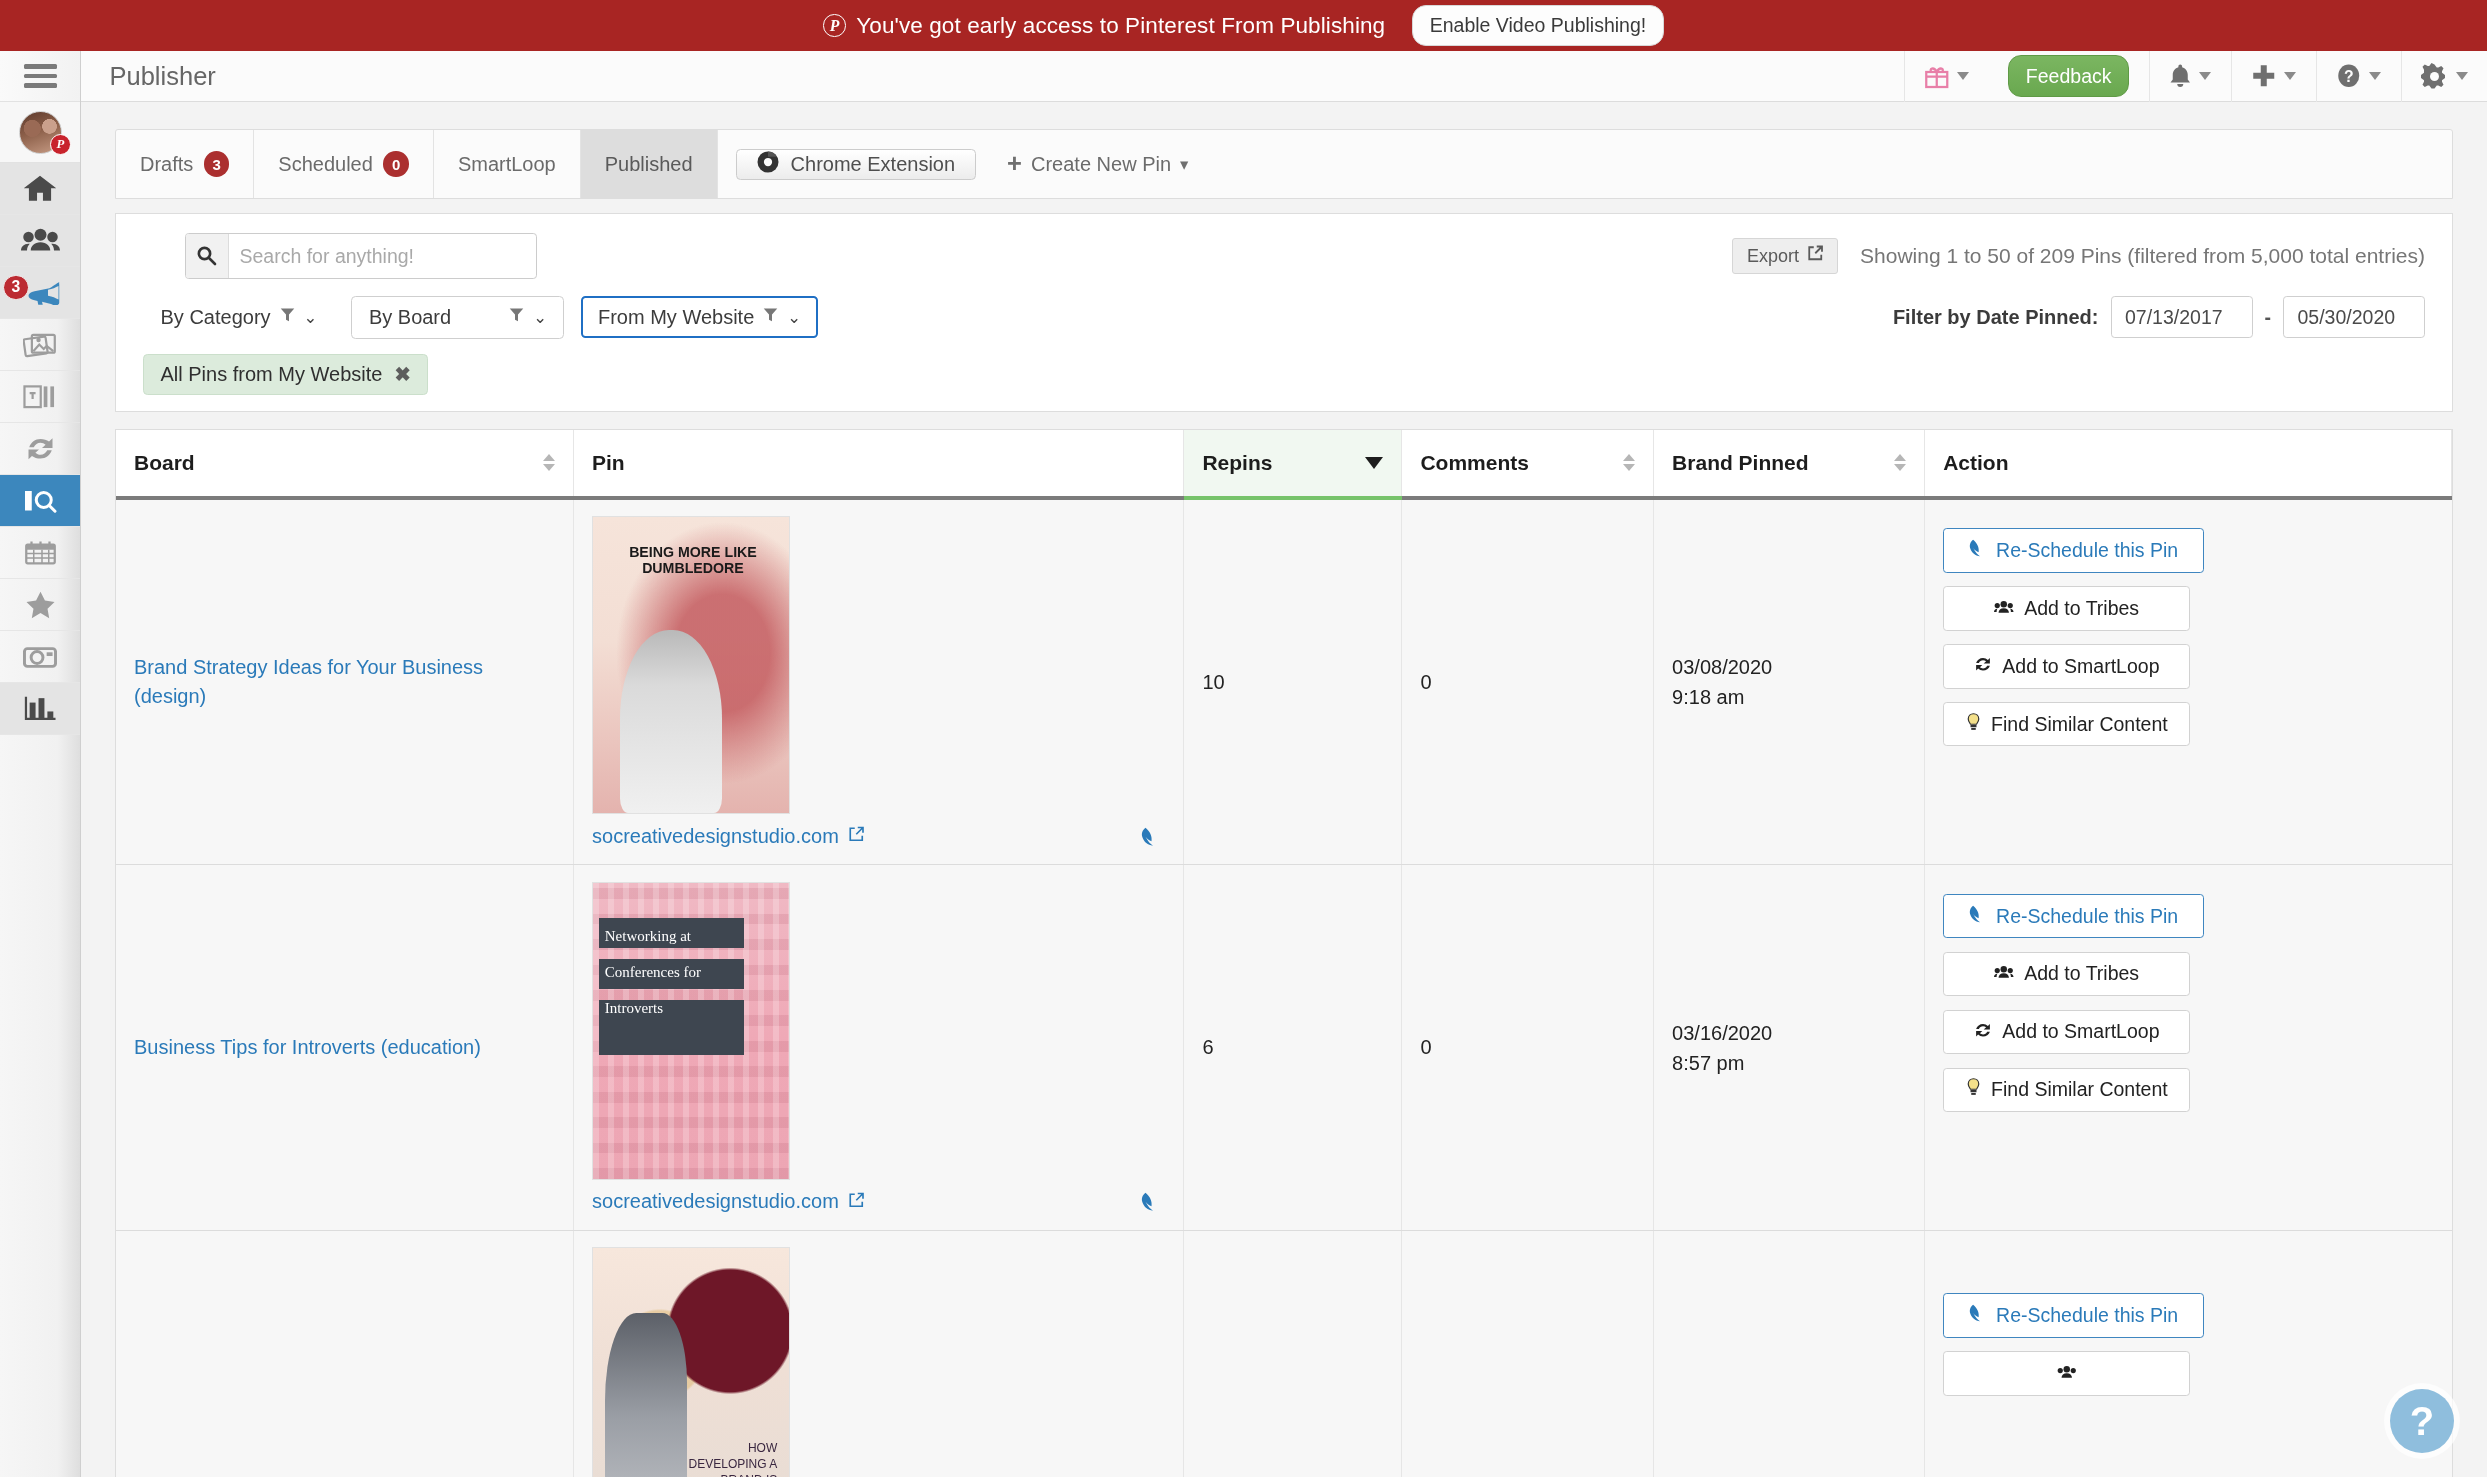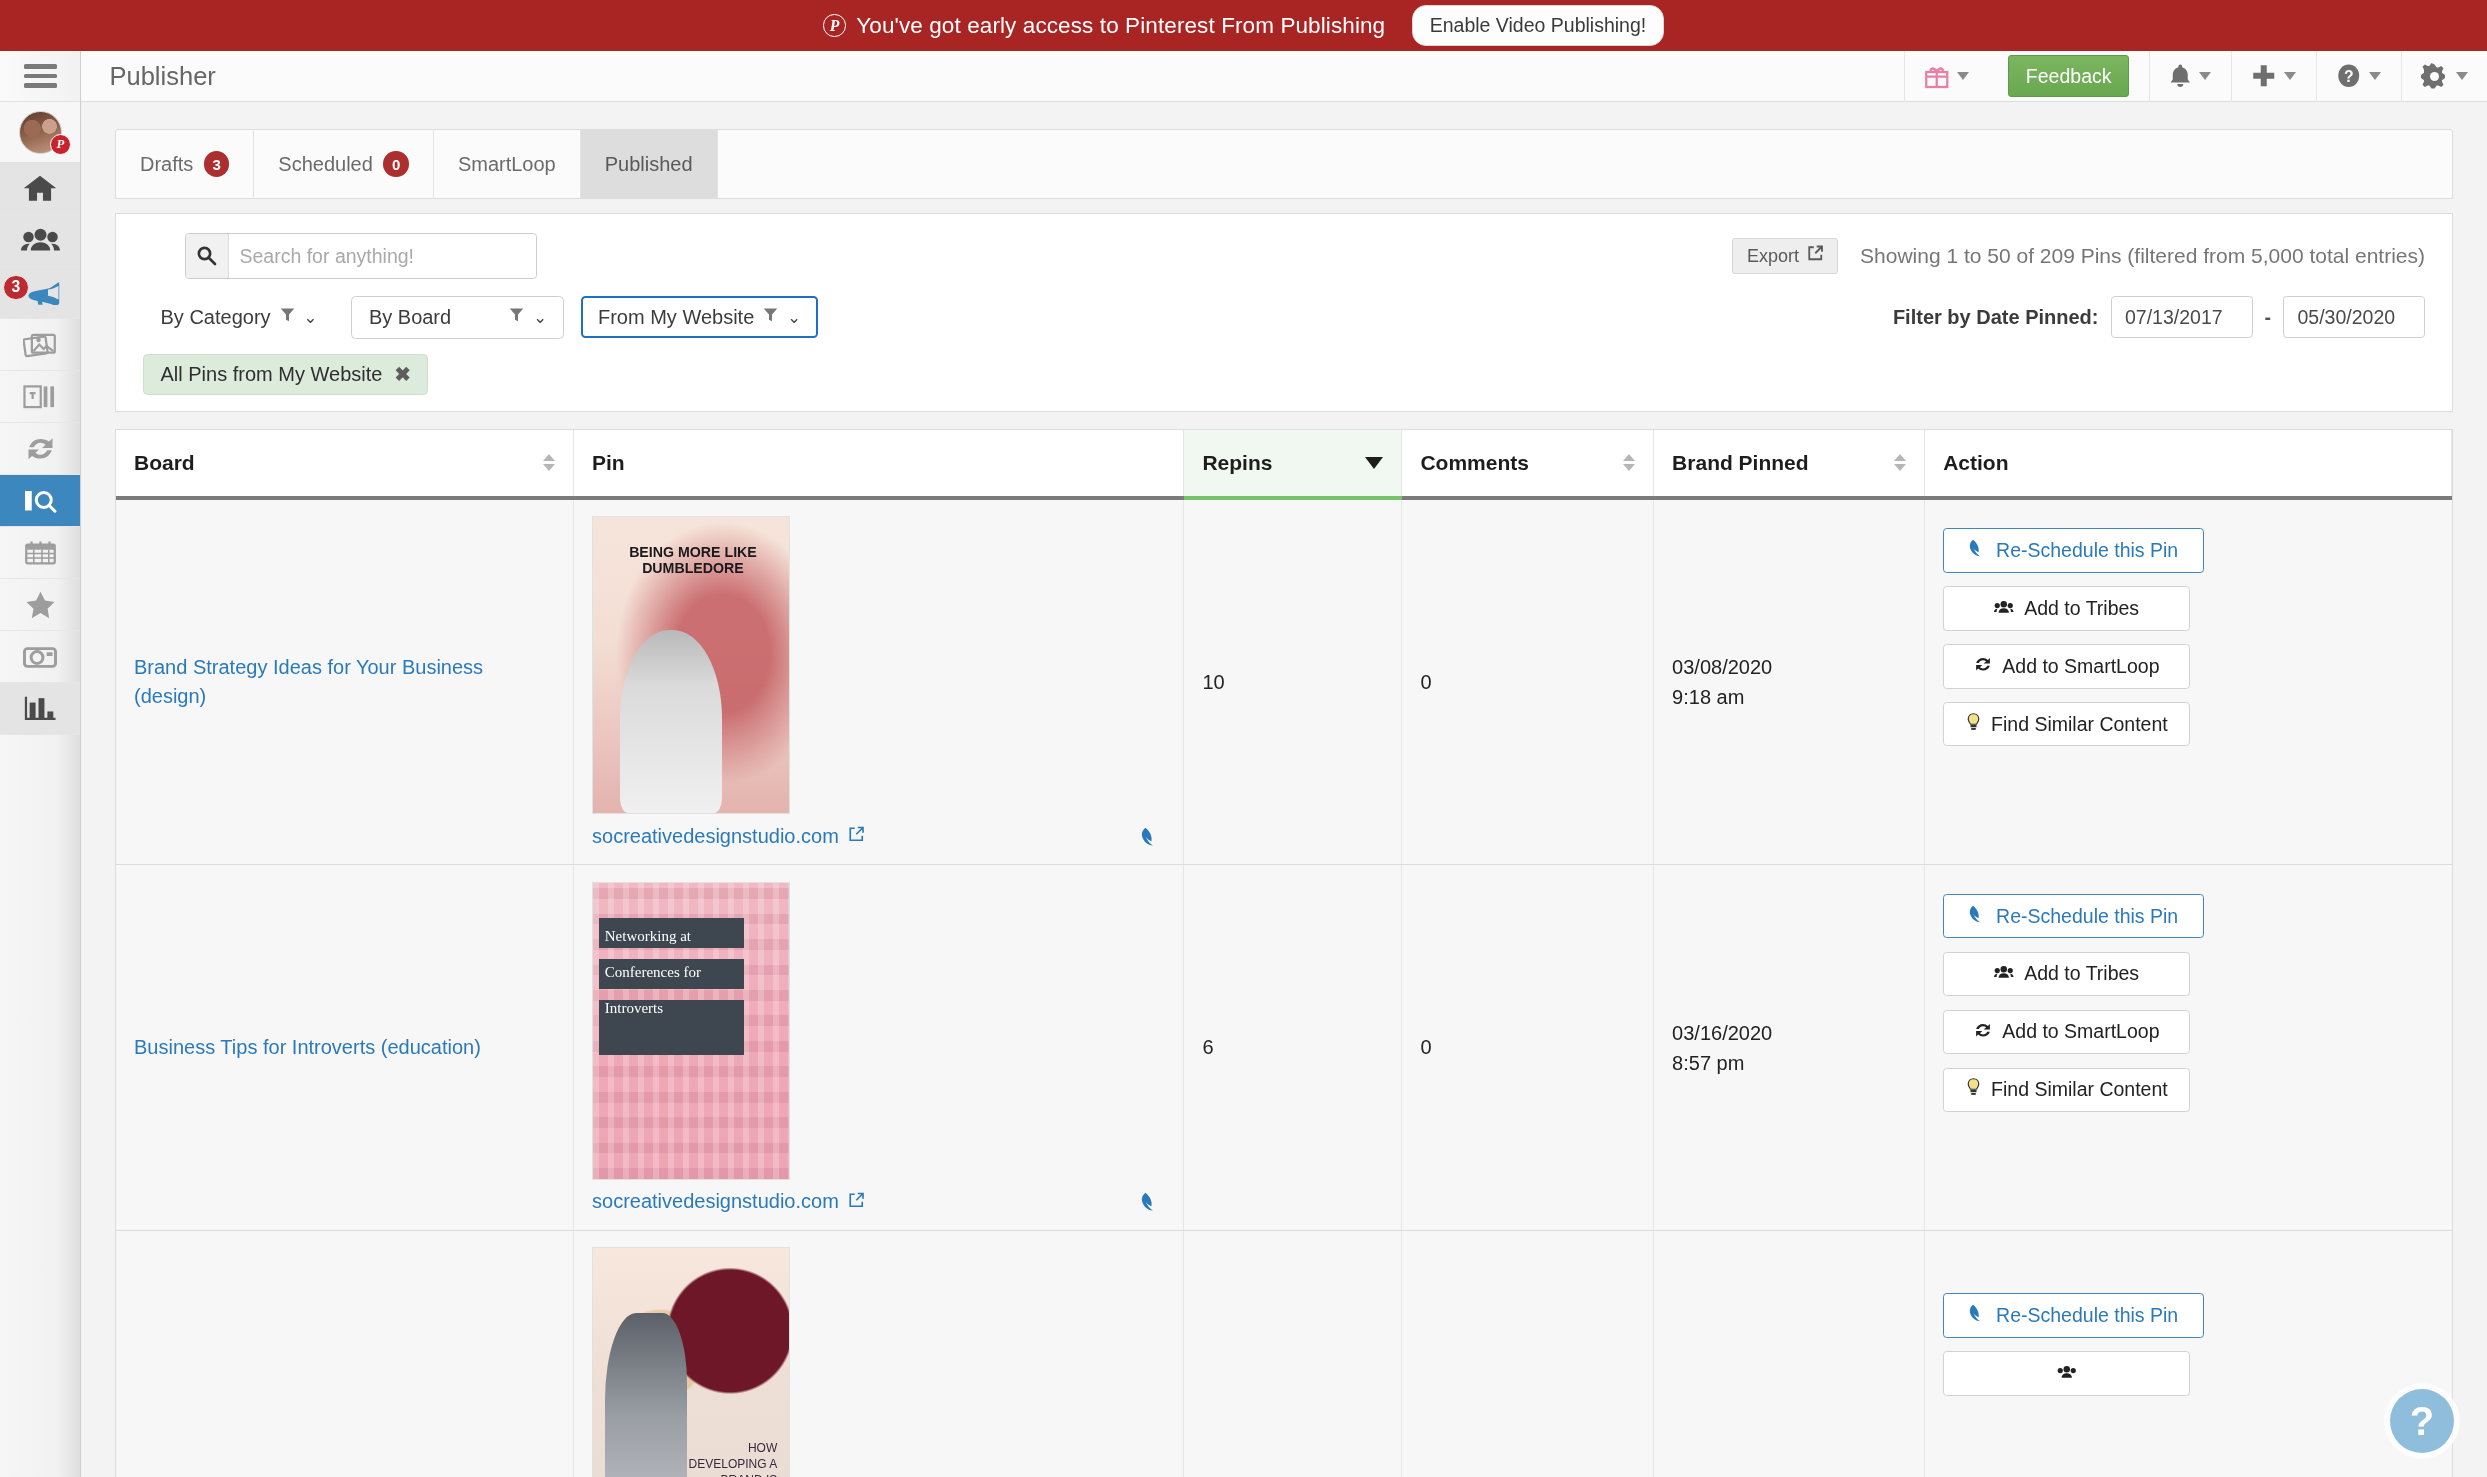--- a/index.html
+++ b/index.html
@@ -105,21 +105,21 @@
   .bar-cell {
     height: 51px; display: flex; align-items: center; gap: 7.5px;
     padding: 0 19.5px; border-left: 0.7px solid #e6e6e6; cursor: pointer;
   }
   .caret-down {
     width: 0; height: 0; border-left: 6px solid transparent;
     border-right: 6px solid transparent; border-top: 8.2px solid #8a8a8a;
   }
   #feedback-btn {
     background: linear-gradient(#7bb661,#69a84f);
-    border: 0.7px solid #5f9a46; border-radius: 3px;
+    border: 0.7px solid #5f9a46; border-radius: 13px;
     color: #ffffff; font-size: 19.5px; padding: 8.2px 16.5px; cursor: pointer;
     font-family:"Liberation Sans", sans-serif; white-space: nowrap;
   }
   .bar-icon { color: #6f6f6f; display: flex; align-items: center; }
 
   
   #main {
     position: absolute; top: 102px; left: 81px;
     width: 2406px; height: 1375px;
     background: #f3f3f3;
@@ -517,20 +517,37 @@
     </div>
     <div class="tab">
       <span>Scheduled</span>
       <span class="tab-badge">0</span>
     </div>
     <div class="tab">
       <span>SmartLoop</span>
     </div>
     <div class="tab selected">
       <span>Published</span>
+    </div>
+    <div class="tab tab-plain" style="padding:0;">
+      <div id="chrome-ext-btn">
+        <span>
+          <svg width="24" height="24" viewBox="0 0 32 32">
+              <circle cx="16" cy="16" r="14" fill="#333"></circle>
+              <circle cx="16" cy="16" r="5.5" fill="#fbfbfb"></circle>
+              <path d="M16 2a14 14 0 0 1 12 7H16z" fill="#555"></path>
+            </svg>
+        </span>
+        <span>Chrome Extension</span>
+      </div>
+      <div id="create-pin-btn">
+        <span class="plus-sign">+</span>
+        <span>Create New Pin</span>
+        <span style="font-size:16.5px;color:#6f6f6f;">▾</span>
+      </div>
     </div>
   </div>
 
   <div id="filter-card">
 
     <div id="filter-row-1">
       <div id="search-wrap">
         <div id="search-icon-box">
           <svg width="19.5" height="19.5" viewBox="0 0 26 26">
               <circle cx="10" cy="10" r="7.5" fill="none" stroke="currentColor" stroke-width="3.5"></circle>

